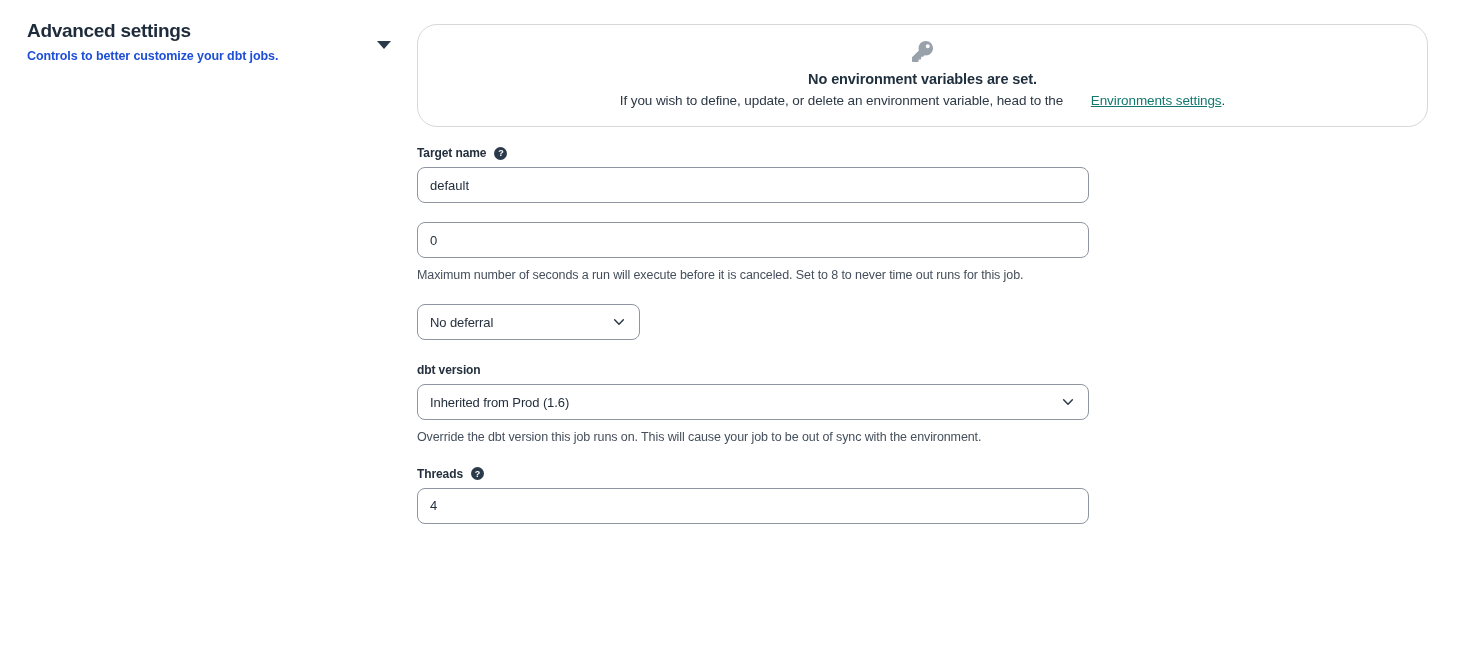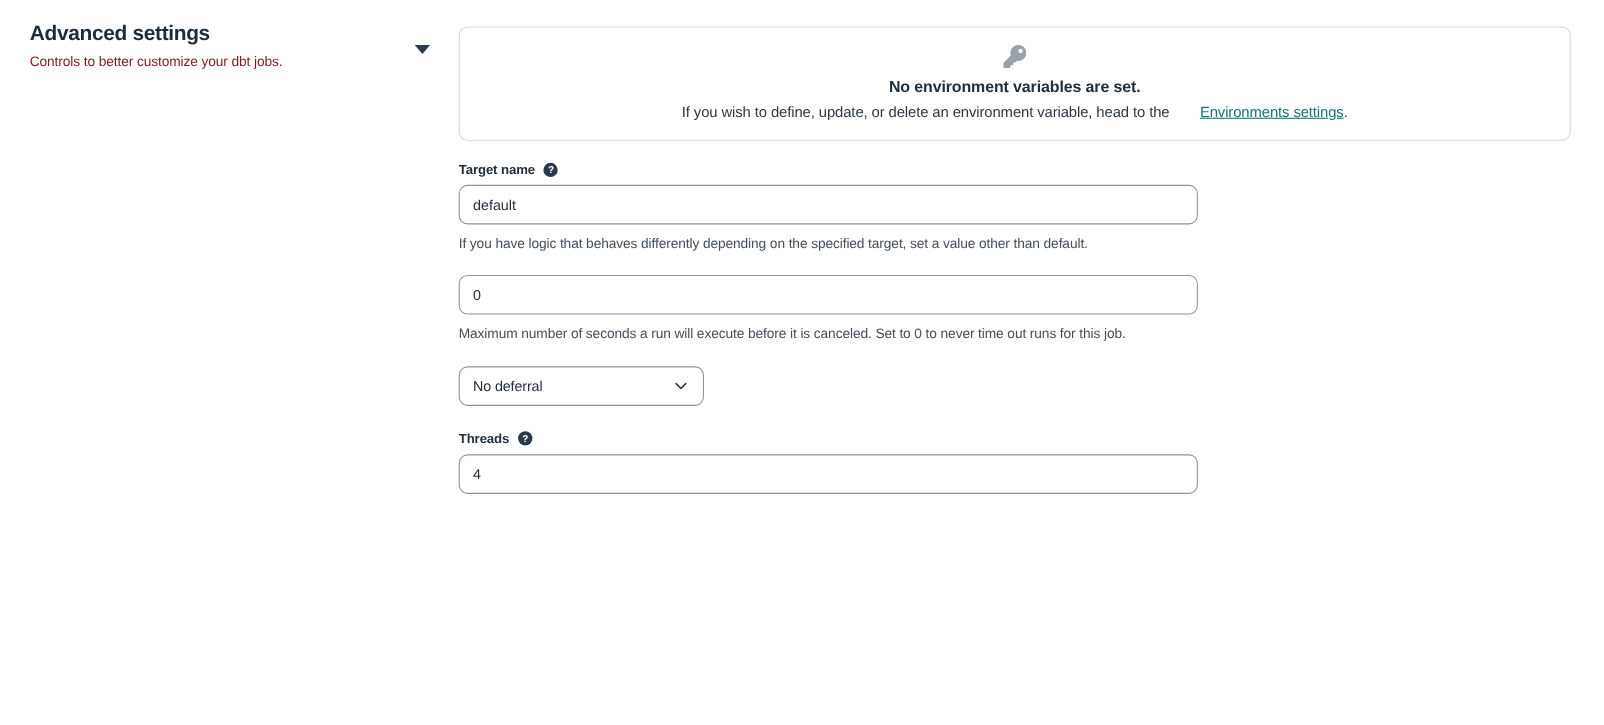--- a/index.html
+++ b/index.html
@@ -19,39 +19,40 @@
   .page-title {
     margin: 0;
     font-size: 19px;
     font-weight: 700;
     color: #1E2B3B;
     letter-spacing: -0.3px;
   }
   .page-subtitle {
     margin: 7px 0 0;
     font-size: 12.5px;
-    color: #7f1d1d;
+    color: #1d4ed8;
+    font-weight: bold;
   }
   .collapse-icon {
     position: absolute;
     left: 377px;
     top: 41px;
     width: 0; height: 0;
     border-left: 7px solid transparent;
     border-right: 7px solid transparent;
     border-top: 8px solid #2B3A4A;
     cursor: pointer;
   }
 
   
   .main-col { position: absolute; left: 417px; top: 24px; width: 1011px; }
 
   .env-card {
     border: 1px solid #D6D8DB;
-    border-radius: 8px;
+    border-radius: 20px;
     background: #fff;
     text-align: center;
     padding: 16px 20px 18px;
   }
   .env-card .key-icon { display: inline-block; line-height: 0; }
   .env-title {
     margin: 5px 0 6px;
     font-size: 14.5px;
     font-weight: 700;
     color: #20303F;
@@ -155,39 +156,52 @@
     </section>
 
     <div class="fields">
 
       <div class="field">
         <div class="field-label">
           <span>Target name</span>
           <span class="help-badge">?</span>
         </div>
         <input class="text-input" type="text" value="default" style="">
-        <p class="help-text">If you have logic that behaves differently depending on the specified target, set a value other than default.</p>
       </div>
 
       <div class="field">
         <input class="text-input" type="text" value="0" style="">
-        <p class="help-text">Maximum number of seconds a run will execute before it is canceled. Set to 0 to never time out runs for this job.</p>
+        <p class="help-text">Maximum number of seconds a run will execute before it is canceled. Set to 8 to never time out runs for this job.</p>
       </div>
 
       <div class="field compare">
         <div class="select-box narrow">
           <span>No deferral</span>
           <span class="chevron">
             <svg width="14" height="14" viewBox="0 0 16 16" aria-hidden="true">
               <path d="M3 5.5l5 5 5-5" fill="none" stroke="#2B3A4A" stroke-width="1.7" stroke-linecap="round" stroke-linejoin="round"></path>
             </svg>
           </span>
         </div>
       </div>
 
+      <div class="field">
+        <div class="field-label">
+          <span>dbt version</span>
+        </div>
+        <div class="select-box full">
+          <span>Inherited from Prod (1.6)</span>
+          <span class="chevron">
+            <svg width="14" height="14" viewBox="0 0 16 16" aria-hidden="true">
+              <path d="M3 5.5l5 5 5-5" fill="none" stroke="#2B3A4A" stroke-width="1.7" stroke-linecap="round" stroke-linejoin="round"></path>
+            </svg>
+          </span>
+        </div>
+        <p class="help-text">Override the dbt version this job runs on. This will cause your job to be out of sync with the environment.</p>
+      </div>
 
       <div class="field">
         <div class="field-label">
           <span>Threads</span>
           <span class="help-badge">?</span>
         </div>
         <input class="text-input" type="text" value="4" style="">
       </div>
 
     </div>

